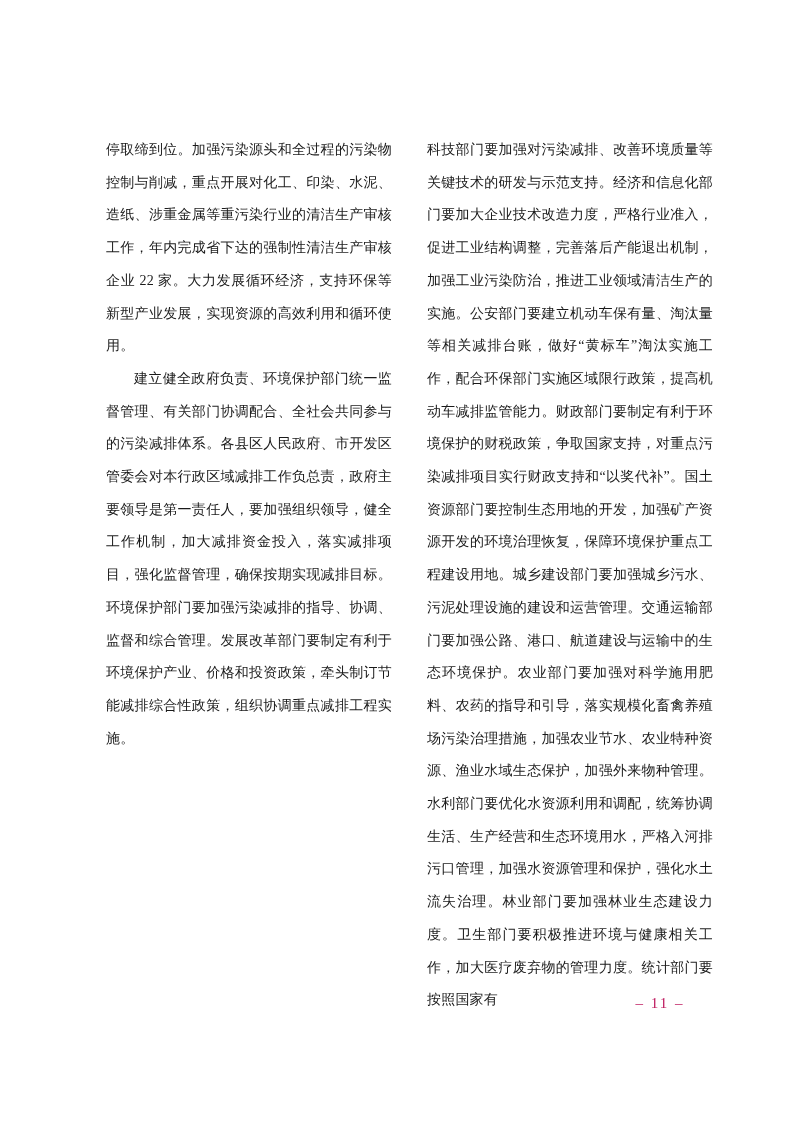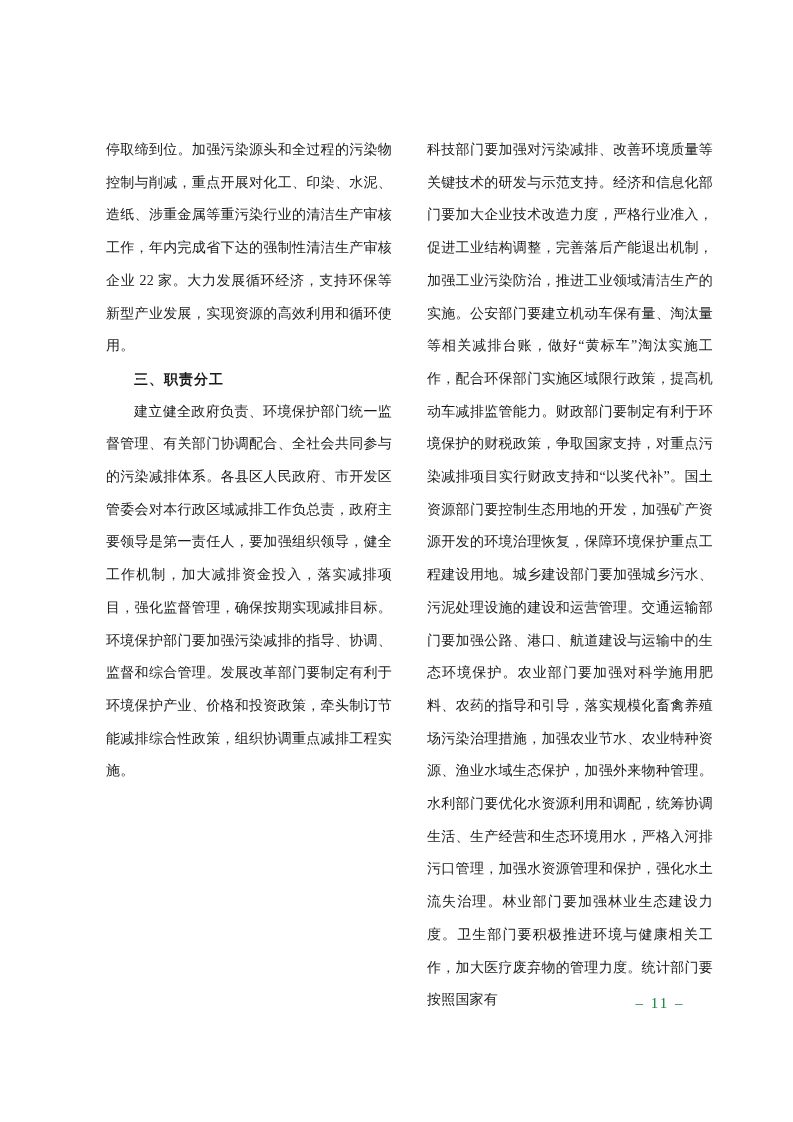--- a/index.html
+++ b/index.html
@@ -39,33 +39,32 @@
     font-family: "Liberation Sans", "DejaVu Sans", sans-serif;
     letter-spacing: 1px;
   }
   .page-number {
     position: absolute;
     top: 995px;
     left: 595px;
     width: 130px;
     text-align: center;
     font-size: 15px;
-    color: #15803d;
+    color: #be185d;
     font-family: "Liberation Serif", "DejaVu Serif", serif;
     letter-spacing: 2px;
   }
 </style>
 </head>
 <body>
 
 <div class="page">
 
   <div class="column col-left">
     <p class="para">停取缔到位。加强污染源头和全过程的污染物控制与削减，重点开展对化工、印染、水泥、造纸、涉重金属等重污染行业的清洁生产审核工作，年内完成省下达的强制性清洁生产审核企业 22 家。大力发展循环经济，支持环保等新型产业发展，实现资源的高效利用和循环使用。</p>
-    <p class="section-heading">三、职责分工</p>
     <p class="para indent">建立健全政府负责、环境保护部门统一监督管理、有关部门协调配合、全社会共同参与的污染减排体系。各县区人民政府、市开发区管委会对本行政区域减排工作负总责，政府主要领导是第一责任人，要加强组织领导，健全工作机制，加大减排资金投入，落实减排项目，强化监督管理，确保按期实现减排目标。环境保护部门要加强污染减排的指导、协调、监督和综合管理。发展改革部门要制定有利于环境保护产业、价格和投资政策，牵头制订节能减排综合性政策，组织协调重点减排工程实施。</p>
   </div>
 
   <div class="column col-right">
     <p class="para">科技部门要加强对污染减排、改善环境质量等关键技术的研发与示范支持。经济和信息化部门要加大企业技术改造力度，严格行业准入，促进工业结构调整，完善落后产能退出机制，加强工业污染防治，推进工业领域清洁生产的实施。公安部门要建立机动车保有量、淘汰量等相关减排台账，做好“黄标车”淘汰实施工作，配合环保部门实施区域限行政策，提高机动车减排监管能力。财政部门要制定有利于环境保护的财税政策，争取国家支持，对重点污染减排项目实行财政支持和“以奖代补”。国土资源部门要控制生态用地的开发，加强矿产资源开发的环境治理恢复，保障环境保护重点工程建设用地。城乡建设部门要加强城乡污水、污泥处理设施的建设和运营管理。交通运输部门要加强公路、港口、航道建设与运输中的生态环境保护。农业部门要加强对科学施用肥料、农药的指导和引导，落实规模化畜禽养殖场污染治理措施，加强农业节水、农业特种资源、渔业水域生态保护，加强外来物种管理。水利部门要优化水资源利用和调配，统筹协调生活、生产经营和生态环境用水，严格入河排污口管理，加强水资源管理和保护，强化水土流失治理。林业部门要加强林业生态建设力度。卫生部门要积极推进环境与健康相关工作，加大医疗废弃物的管理力度。统计部门要按照国家有</p>
   </div>
 
   <div class="page-number">– 11 –</div>
 
 </div>

